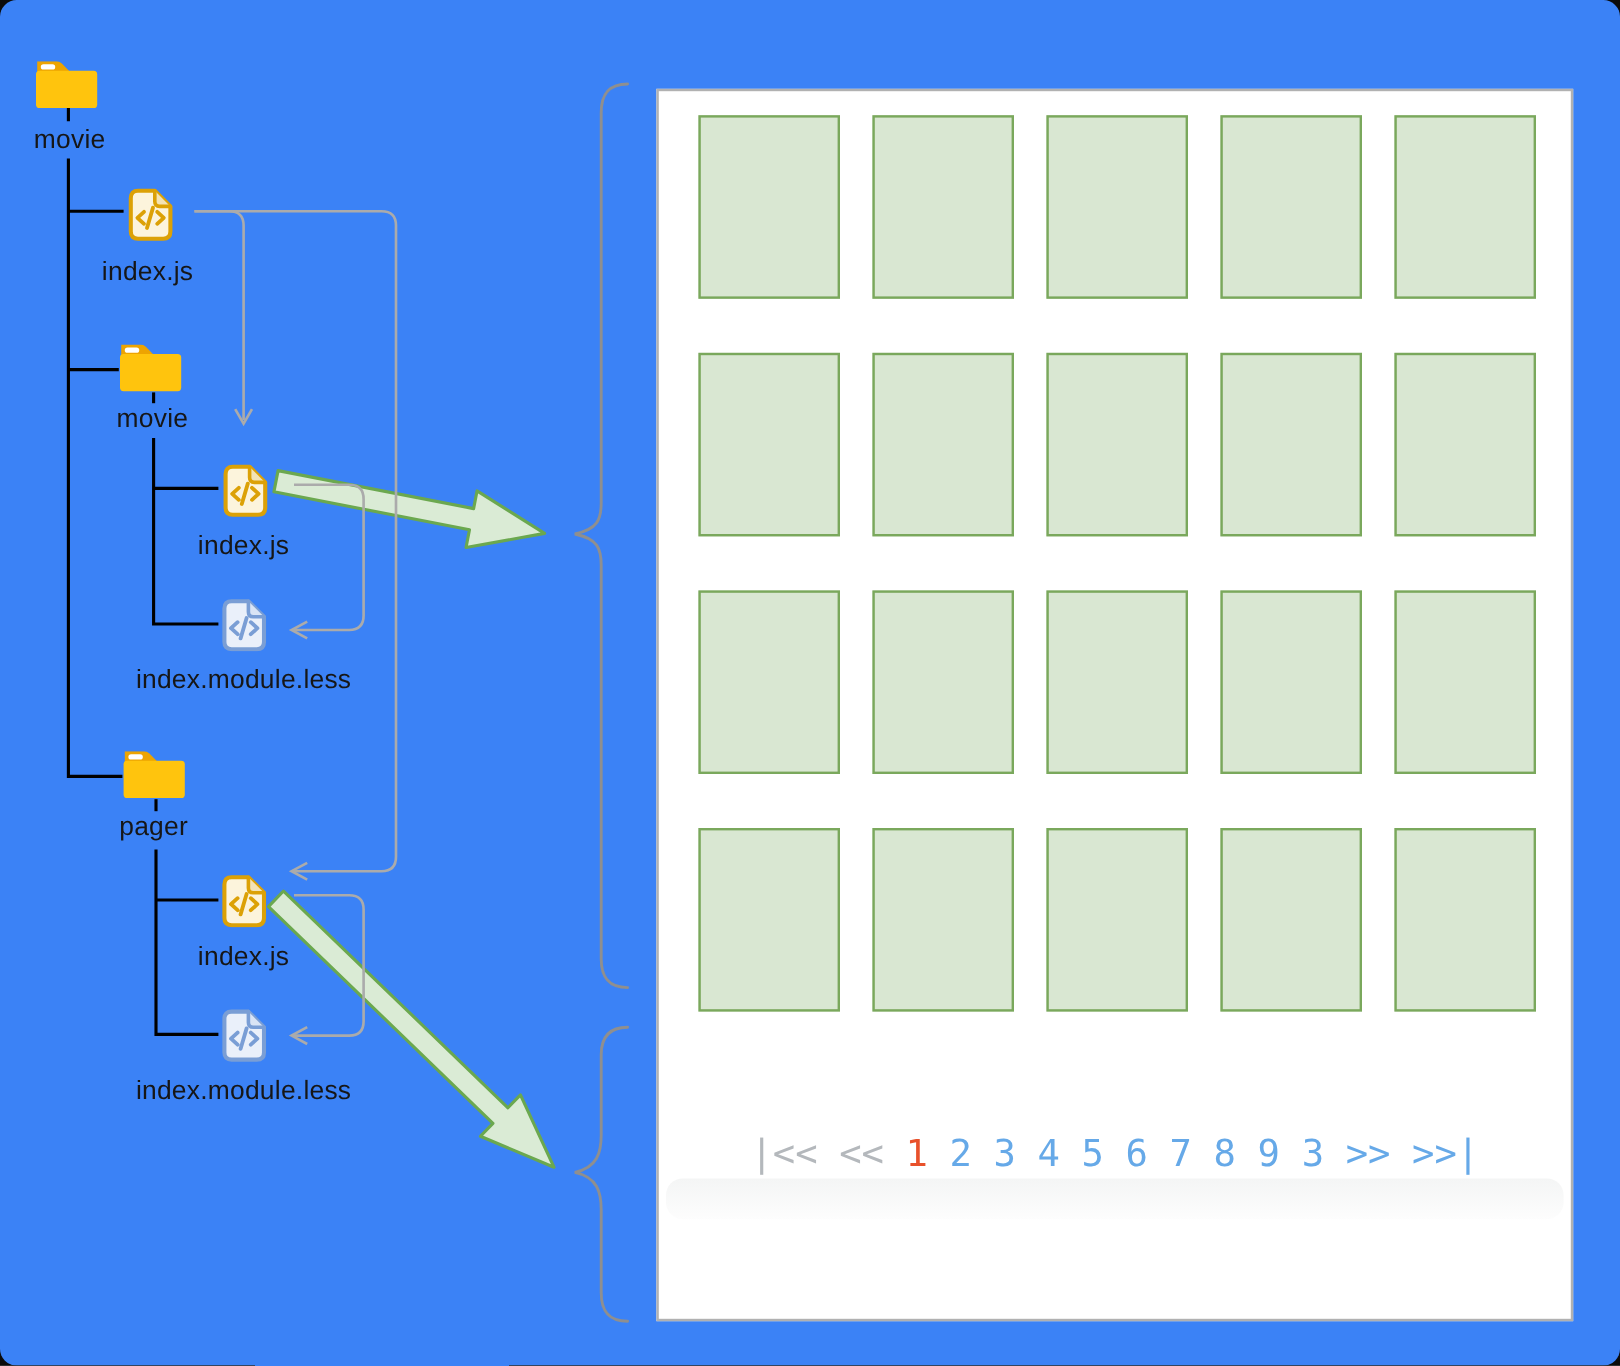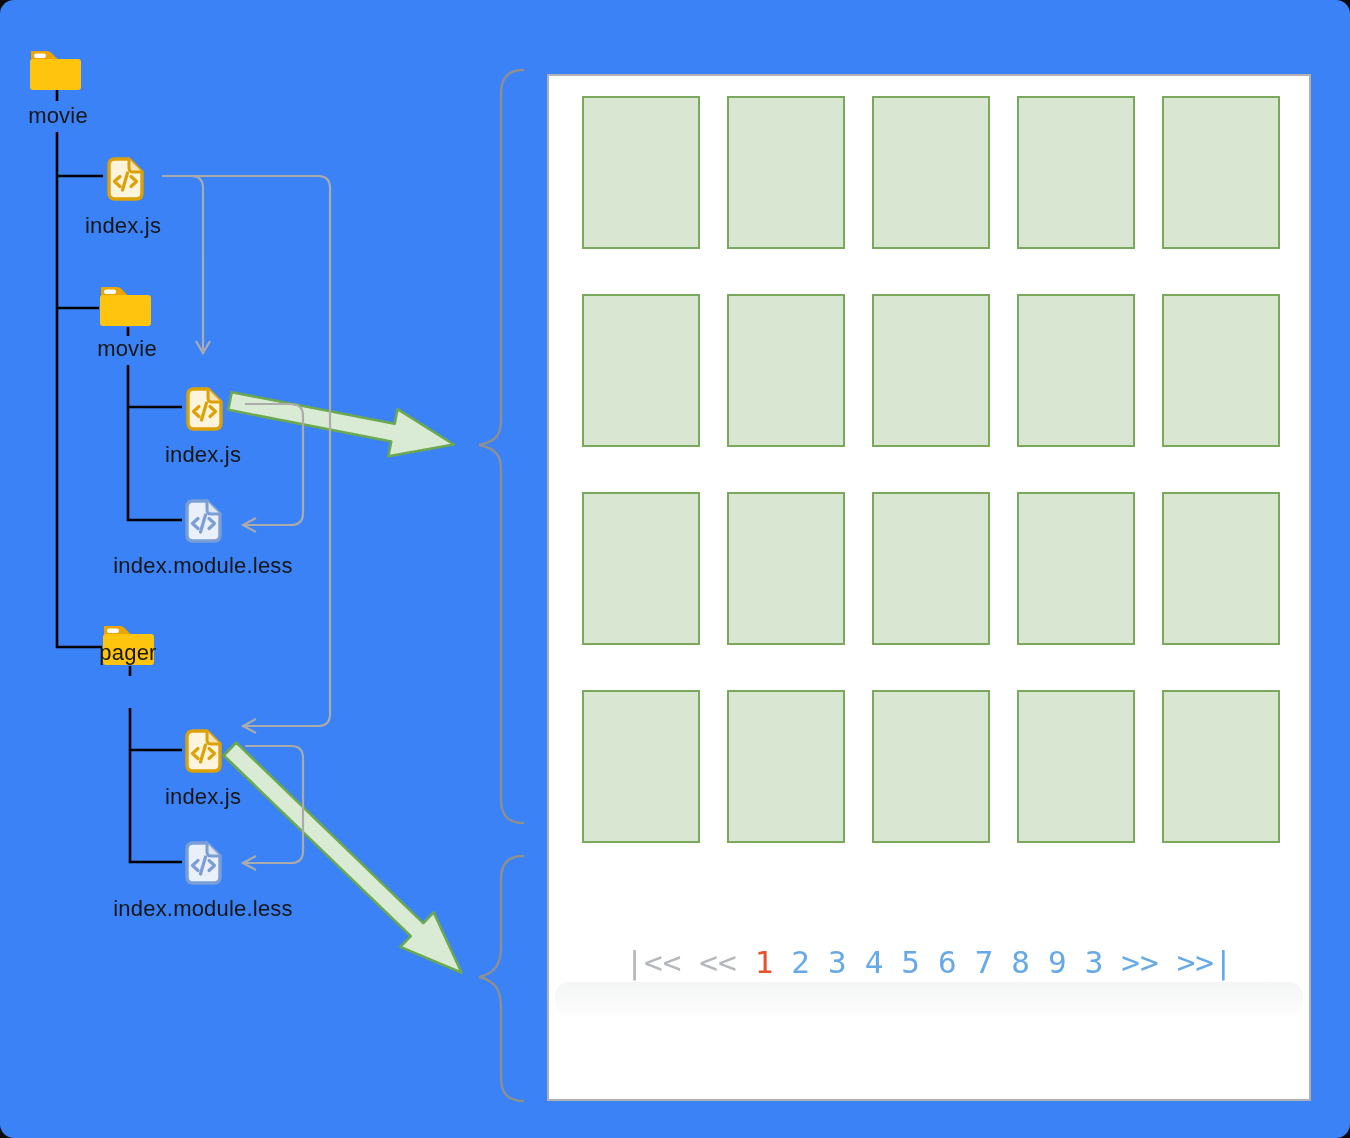--- a/index.html
+++ b/index.html
@@ -124,21 +124,21 @@
     <path class="ear" d="M25,3 L38,16 H29 q-4,0 -4,-4 z"></path>
     <path class="fold" d="M25,3 v9 q0,4 4,4 h9"></path>
     <path class="glyph" d="M16,20.5 l-5.5,5 5.5,5 M27,20.5 l5.5,5 -5.5,5 M23.5,17 l-5,17"></path>
   </svg>
 
   <div class="lbl" style="left:8px;top:103px;width:100px">movie</div>
   <div class="lbl" style="left:63px;top:213px;width:120px">index.js</div>
   <div class="lbl" style="left:77px;top:336px;width:100px">movie</div>
   <div class="lbl" style="left:143px;top:442px;width:120px">index.js</div>
   <div class="lbl" style="left:93px;top:553px;width:220px">index.module.less</div>
-  <div class="lbl" style="left:78px;top:640px;width:100px">pager</div>
+  <div class="lbl" style="left:78px;top:676px;width:100px">pager</div>
   <div class="lbl" style="left:143px;top:784px;width:120px">index.js</div>
   <div class="lbl" style="left:93px;top:896px;width:220px">index.module.less</div>
 
   <div id="panel">
     <div id="card-grid">
         <div class="card"></div>
         <div class="card"></div>
         <div class="card"></div>
         <div class="card"></div>
         <div class="card"></div>

